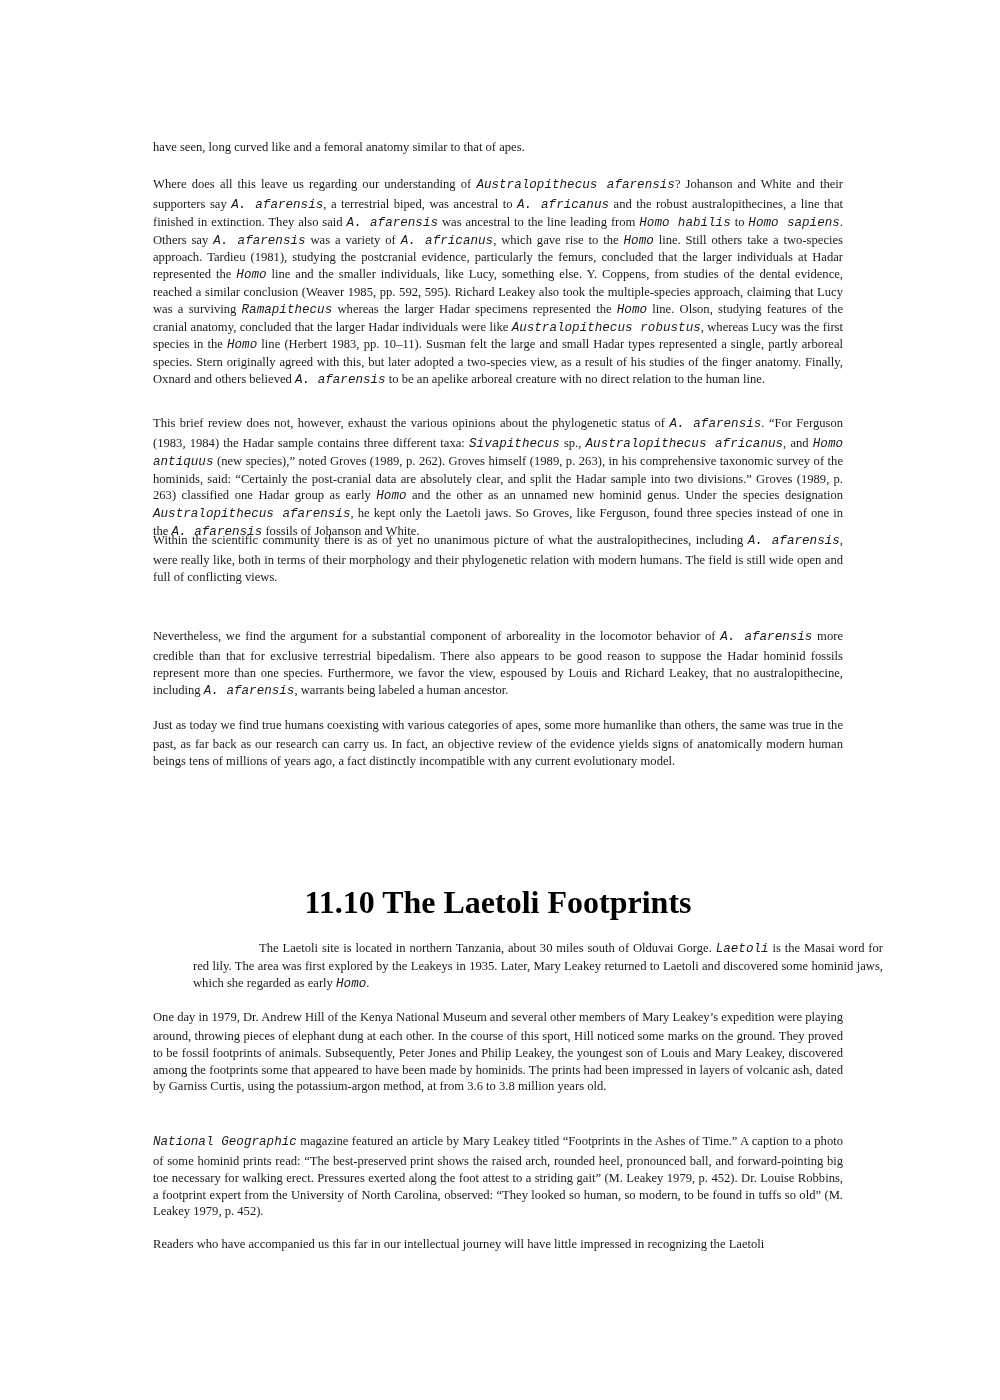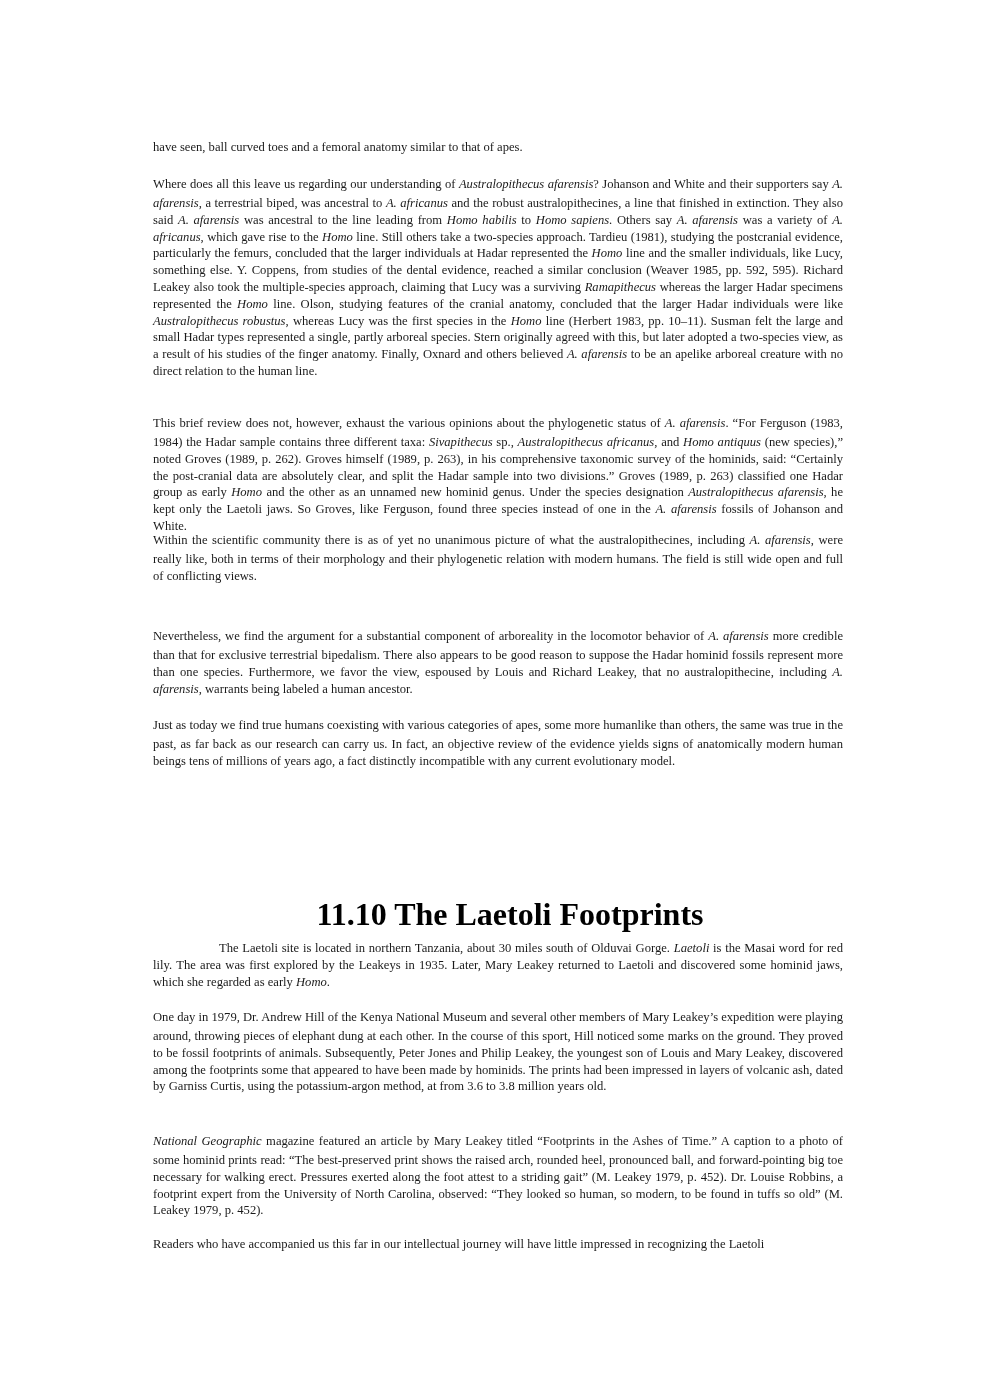--- a/index.html
+++ b/index.html
@@ -2,31 +2,31 @@
 <html><head>
 <meta charset="utf-8">
 <style>
   html, body { margin: 0; padding: 0; background: #ffffff; }
   body { width: 1000px; height: 1400px; position: relative; overflow: hidden;
          font-family: "Liberation Serif", "DejaVu Serif", serif; color: #1a1a1a; }
   .page { position: absolute; left: 153px; top: 0; width: 690px; }
   p { margin: 0; font-size: 12.6px; line-height: 16.8px; text-align: justify; }
   p.first-line-gap::first-line { line-height: 22px; }
   .blk { position: absolute; left: 0; width: 690px; }
-  .indent { text-indent: 66px; }
-  h2 { position: absolute; left: 0; width: 690px; text-align: center; margin: 12px;
+  .indent { text-indent: 66px; margin-left: 40px; }
+  h2 { position: absolute; left: 0; width: 690px; text-align: center; margin: 0;
        font-family: "Liberation Serif", "DejaVu Serif", serif; font-weight: bold;
        font-size: 32px; line-height: 40px; color: #000; }
-  i { font-style: italic; }
+  i { font-style: italic; font-family: Liberation Mono, monospace; }
 </style>
 </head>
 <body>
 
 <div class="page">
-  <p class="blk" style="top:139px">have seen, ball curved toes and a femoral anatomy similar to that of apes.</p>
+  <p class="blk" style="top:139px">have seen, long curved like and a femoral anatomy similar to that of apes.</p>
   <p class="blk first-line-gap" style="top:173px">Where does all this leave us regarding our understanding of <i>Australopithecus afarensis</i>? Johanson and White and their supporters say <i>A. afarensis</i>, a terrestrial biped, was ancestral to <i>A. africanus</i> and the robust australopithecines, a line that finished in extinction. They also said <i>A. afarensis</i> was ancestral to the line leading from <i>Homo habilis</i> to <i>Homo sapiens</i>. Others say <i>A. afarensis</i> was a variety of <i>A. africanus</i>, which gave rise to the <i>Homo</i> line. Still others take a two-species approach. Tardieu (1981), studying the postcranial evidence, particularly the femurs, concluded that the larger individuals at Hadar represented the <i>Homo</i> line and the smaller individuals, like Lucy, something else. Y. Coppens, from studies of the dental evidence, reached a similar conclusion (Weaver 1985, pp. 592, 595). Richard Leakey also took the multiple-species approach, claiming that Lucy was a surviving <i>Ramapithecus</i> whereas the larger Hadar specimens represented the <i>Homo</i> line. Olson, studying features of the cranial anatomy, concluded that the larger Hadar individuals were like <i>Australopithecus robustus</i>, whereas Lucy was the first species in the <i>Homo</i> line (Herbert 1983, pp. 10–11). Susman felt the large and small Hadar types represented a single, partly arboreal species. Stern originally agreed with this, but later adopted a two-species view, as a result of his studies of the finger anatomy. Finally, Oxnard and others believed <i>A. afarensis</i> to be an apelike arboreal creature with no direct relation to the human line.</p>
   <p class="blk first-line-gap" style="top:412px">This brief review does not, however, exhaust the various opinions about the phylogenetic status of <i>A. afarensis</i>. “For Ferguson (1983, 1984) the Hadar sample contains three different taxa: <i>Sivapithecus</i> sp., <i>Australopithecus africanus</i>, and <i>Homo antiquus</i> (new species),” noted Groves (1989, p. 262). Groves himself (1989, p. 263), in his comprehensive taxonomic survey of the hominids, said: “Certainly the post-cranial data are absolutely clear, and split the Hadar sample into two divisions.” Groves (1989, p. 263) classified one Hadar group as early <i>Homo</i> and the other as an unnamed new hominid genus. Under the species designation <i>Australopithecus afarensis</i>, he kept only the Laetoli jaws. So Groves, like Ferguson, found three species instead of one in the <i>A. afarensis</i> fossils of Johanson and White.</p>
   <p class="blk first-line-gap" style="top:529px">Within the scientific community there is as of yet no unanimous picture of what the australopithecines, including <i>A. afarensis</i>, were really like, both in terms of their morphology and their phylogenetic relation with modern humans. The field is still wide open and full of conflicting views.</p>
   <p class="blk first-line-gap" style="top:625px">Nevertheless, we find the argument for a substantial component of arboreality in the locomotor behavior of <i>A. afarensis</i> more credible than that for exclusive terrestrial bipedalism. There also appears to be good reason to suppose the Hadar hominid fossils represent more than one species. Furthermore, we favor the view, espoused by Louis and Richard Leakey, that no australopithecine, including <i>A. afarensis</i>, warrants being labeled a human ancestor.</p>
   <p class="blk first-line-gap" style="top:714px">Just as today we find true humans coexisting with various categories of apes, some more humanlike than others, the same was true in the past, as far back as our research can carry us. In fact, an objective review of the evidence yields signs of anatomically modern human beings tens of millions of years ago, a fact distinctly incompatible with any current evolutionary model.</p>
 
   <h2 style="top:882px">11.10 The Laetoli Footprints</h2>
 
   <p class="blk indent" style="top:940px">The Laetoli site is located in northern Tanzania, about 30 miles south of Olduvai Gorge. <i>Laetoli</i> is the Masai word for red lily. The area was first explored by the Leakeys in 1935. Later, Mary Leakey returned to Laetoli and discovered some hominid jaws, which she regarded as early <i>Homo</i>.</p>
   <p class="blk first-line-gap" style="top:1006px">One day in 1979, Dr. Andrew Hill of the Kenya National Museum and several other members of Mary Leakey’s expedition were playing around, throwing pieces of elephant dung at each other. In the course of this sport, Hill noticed some marks on the ground. They proved to be fossil footprints of animals. Subsequently, Peter Jones and Philip Leakey, the youngest son of Louis and Mary Leakey, discovered among the footprints some that appeared to have been made by hominids. The prints had been impressed in layers of volcanic ash, dated by Garniss Curtis, using the potassium-argon method, at from 3.6 to 3.8 million years old.</p>

